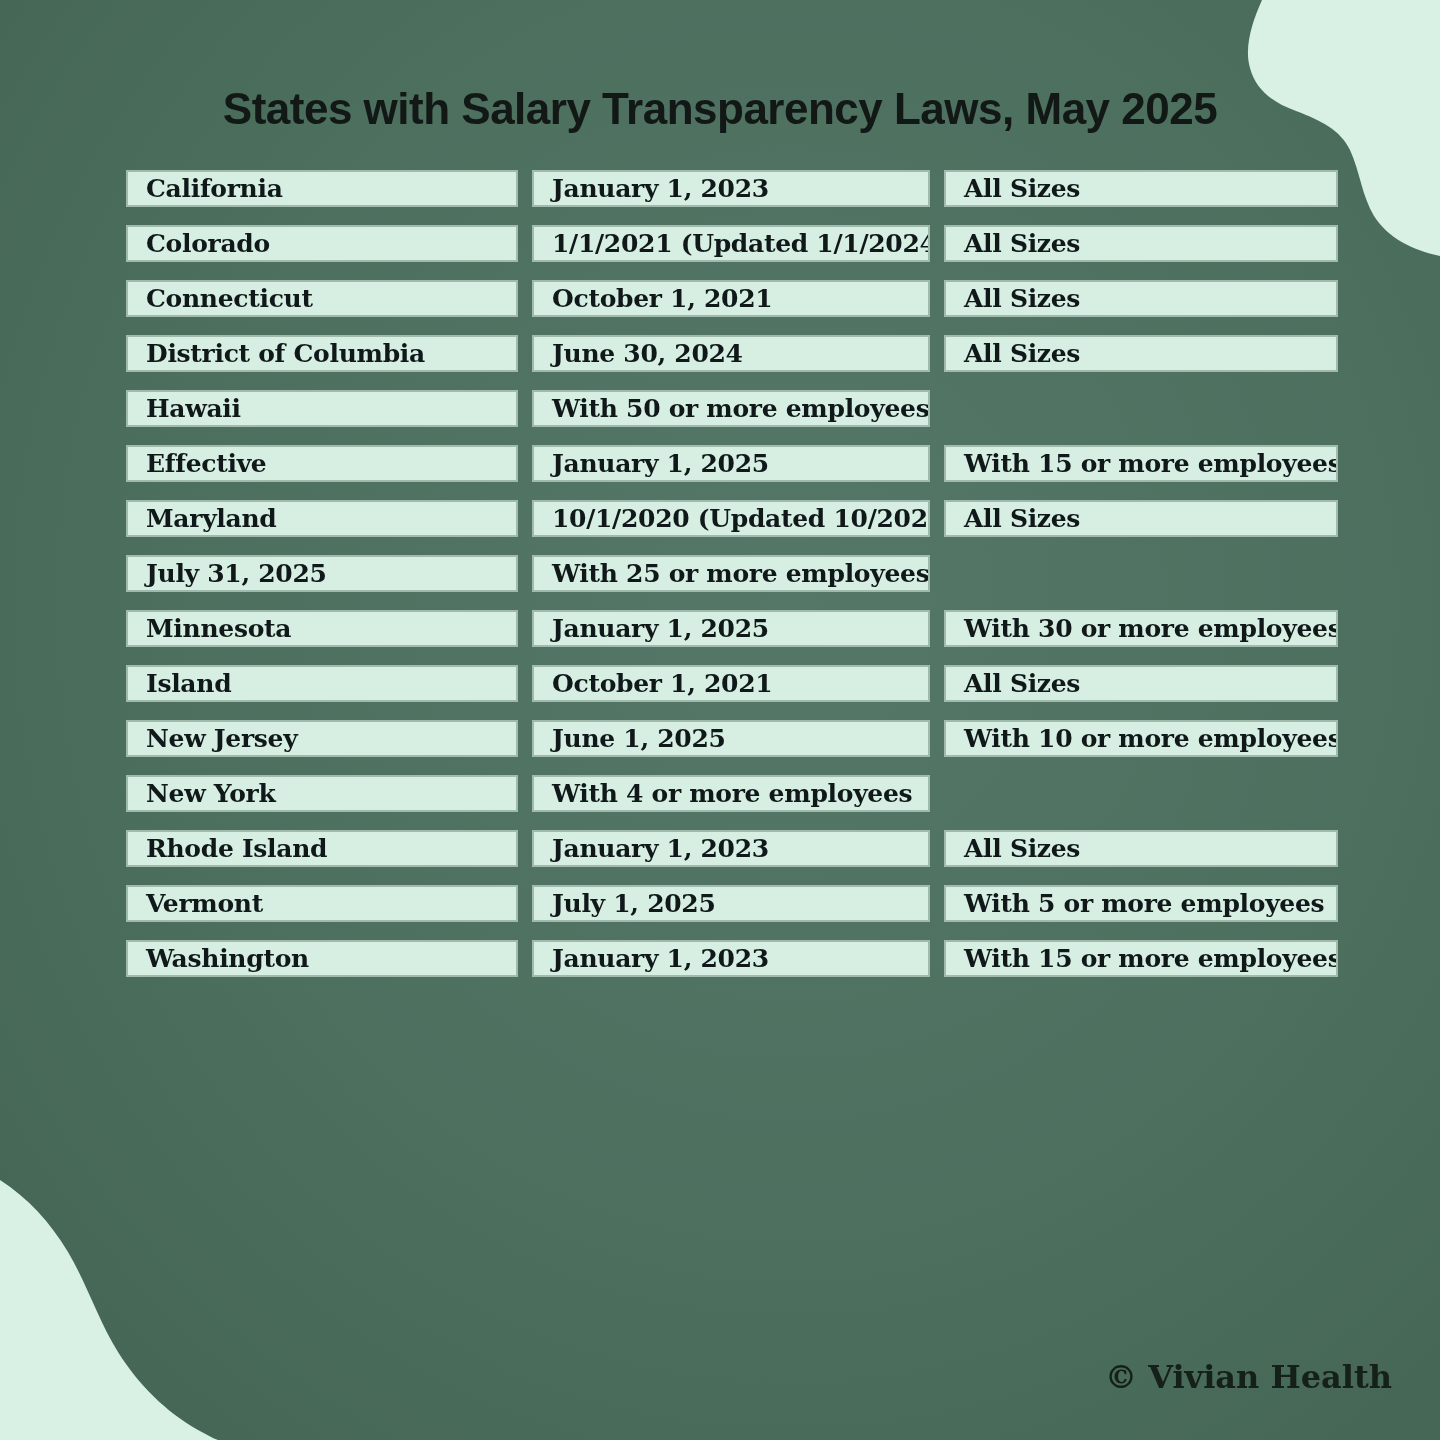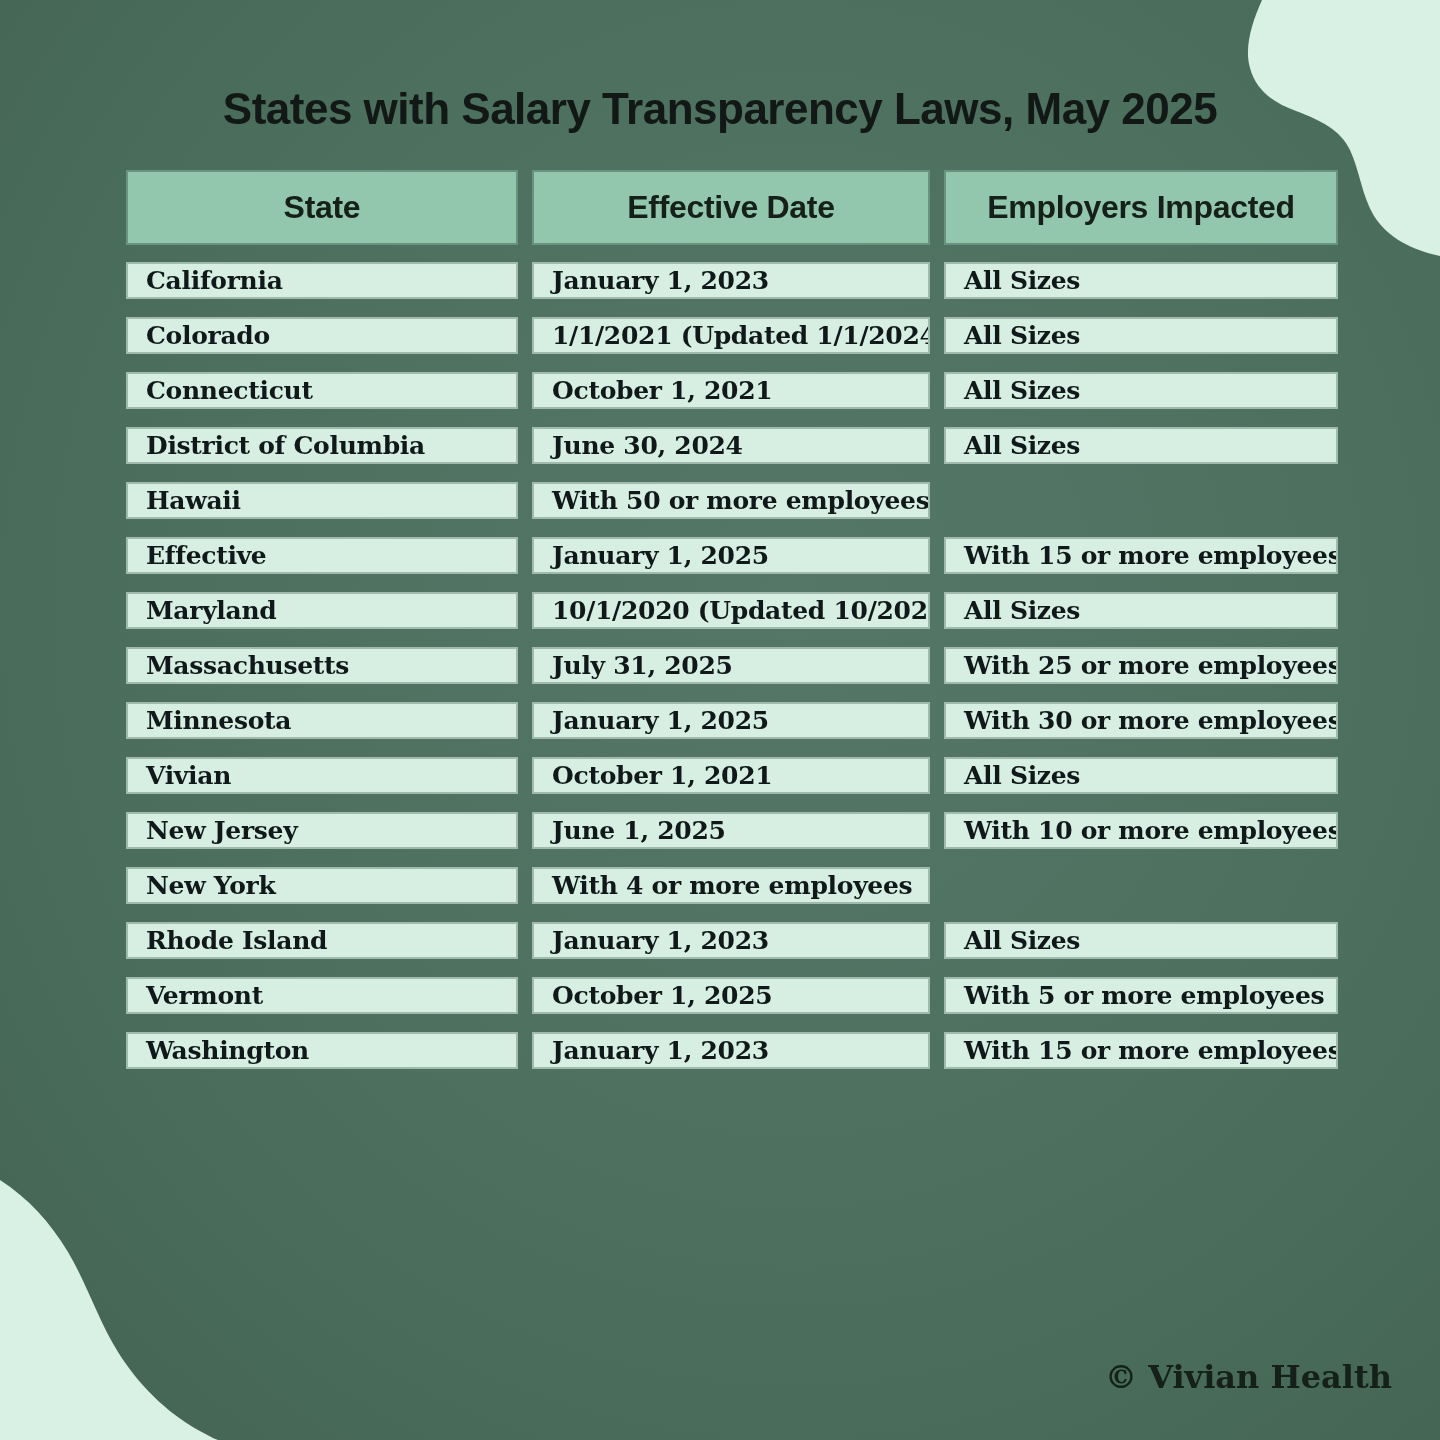--- a/index.html
+++ b/index.html
@@ -59,25 +59,20 @@
          C1322,121 1340,130 1350,150 C1360,172 1362,196 1374,216
          C1388,238 1412,250 1440,256 L1440,0 Z"></path>
     <path fill="#d9f0e4" d="M0,1180 C28,1198 50,1222 68,1252 C88,1286 98,1320 118,1352
          C138,1384 166,1412 198,1430 C206,1434 212,1438 218,1440
          L0,1440 Z"></path>
   </svg>
 
   <h1 class="page-title">States with Salary Transparency Laws, May 2025</h1>
 
   <div class="table">
-    <div class="header-row">
-      <div class="header-cell">State</div>
-      <div class="header-cell">Effective Date</div>
-      <div class="header-cell">Employers Impacted</div>
-    </div>
     <div id="table-body">
         <div class="row">
           <div class="cell">California</div>
           <div class="cell">January 1, 2023</div>
           <div class="cell">All Sizes</div>
         </div>
         <div class="row">
           <div class="cell">Colorado</div>
           <div class="cell">1/1/2021 (Updated 1/1/2024)</div>
           <div class="cell">All Sizes</div>
@@ -100,51 +95,50 @@
           <div class="cell">Effective</div>
           <div class="cell">January 1, 2025</div>
           <div class="cell">With 15 or more employees</div>
         </div>
         <div class="row">
           <div class="cell">Maryland</div>
           <div class="cell">10/1/2020 (Updated 10/2024)</div>
           <div class="cell">All Sizes</div>
         </div>
         <div class="row">
-          <div class="cell">Massachusetts</div>
           <div class="cell">July 31, 2025</div>
           <div class="cell">With 25 or more employees</div>
         </div>
         <div class="row">
           <div class="cell">Minnesota</div>
           <div class="cell">January 1, 2025</div>
           <div class="cell">With 30 or more employees</div>
         </div>
         <div class="row">
-          <div class="cell">Vivian</div>
+          <div class="cell">Island</div>
           <div class="cell">October 1, 2021</div>
           <div class="cell">All Sizes</div>
         </div>
         <div class="row">
           <div class="cell">New Jersey</div>
           <div class="cell">June 1, 2025</div>
           <div class="cell">With 10 or more employees</div>
         </div>
         <div class="row">
           <div class="cell">New York</div>
           <div class="cell">With 4 or more employees</div>
         </div>
         <div class="row">
           <div class="cell">Rhode Island</div>
           <div class="cell">January 1, 2023</div>
           <div class="cell">All Sizes</div>
         </div>
         <div class="row">
           <div class="cell">Vermont</div>
-          <div class="cell">October 1, 2025</div>
+          <div class="cell">July 1, 2025</div>
           <div class="cell">With 5 or more employees</div>
         </div>
         <div class="row">
           <div class="cell">Washington</div>
           <div class="cell">January 1, 2023</div>
           <div class="cell">With 15 or more employees</div>
         </div>
       </div>
   </div>
 

